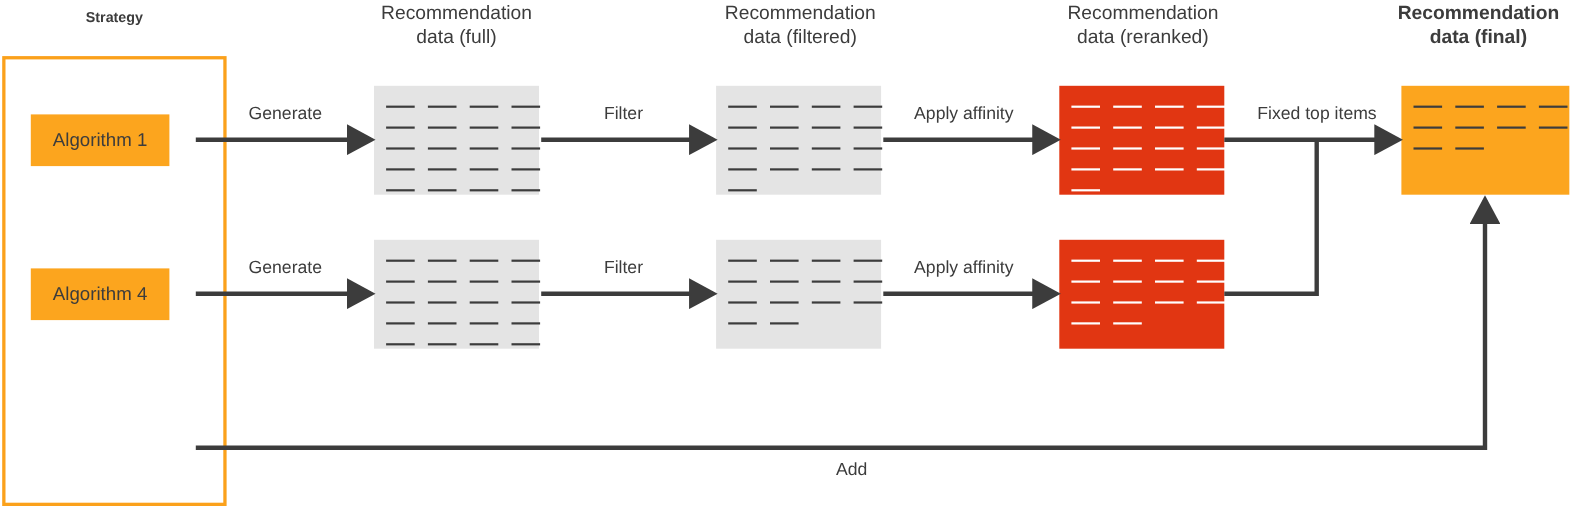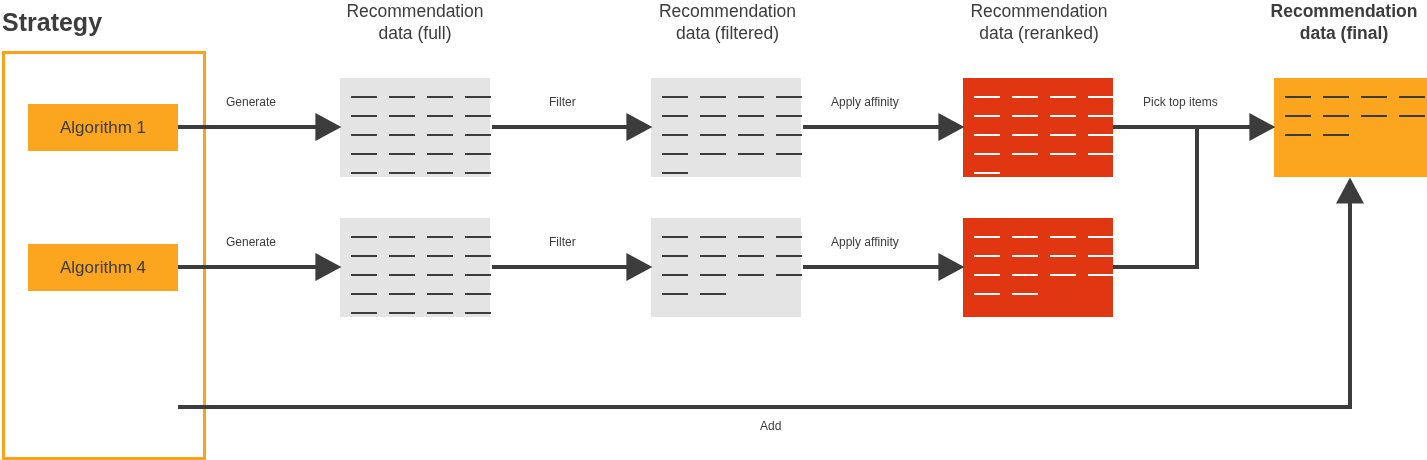--- a/index.html
+++ b/index.html
@@ -26,21 +26,22 @@
     color: #3c3c3c;
     white-space: pre-line;
   }
   .col-head.bold { font-weight: bold; }
 
   .strategy-title {
     position: absolute;
     left: 2px;
     top: 8px;
     width: 204px;
-    font-size: 25px;
+    text-align: center;
+    font-size: 13px;
     font-weight: bold;
     color: #3c3c3c;
   }
   .strategy-box {
     position: absolute;
     left: 2px;
     top: 51px;
     width: 204px;
     height: 409px;
     border: 3px solid #FBA11B;
@@ -49,21 +50,21 @@
   }
   .src-node {
     position: absolute;
     background: #FCA51E;
     display: flex;
     align-items: center;
     justify-content: center;
     font-size: 17px;
     color: #3c3c3c;
     left: 28px;
-    width: 150px;
+    width: 126px;
     height: 47px;
   }
 
   .data-box {
     position: absolute;
     box-sizing: border-box;
     padding: 0;
   }
   .data-box.grey { background: #e4e4e4; }
   .data-box.red  { background: #E13612; }
@@ -77,21 +78,21 @@
   .dline {
     height: 2px;
     width: 26px;
     margin-right: 12px;
   }
   .dline.dark  { background: #3c3c3c; }
   .dline.light { background: #ffffff; }
 
   .edge-label {
     position: absolute;
-    font-size: 12px;
+    font-size: 16px;
     color: #3c3c3c;
     white-space: nowrap;
   }
 
   svg.wires {
     position: absolute;
     left: 0; top: 0;
     width: 1427px;
     height: 460px;
     overflow: visible;
@@ -317,21 +318,21 @@
         <div class="dline light"></div>
       </div>
     </div>
 
   <div class="edge-label" style="left:226px; top:95px;">Generate</div>
 
   <div class="edge-label" style="left:549px; top:95px;">Filter</div>
 
   <div class="edge-label" style="left:831px; top:95px;">Apply affinity</div>
 
-  <div class="edge-label" style="left:1143px; top:95px;">Pick top items</div>
+  <div class="edge-label" style="left:1143px; top:95px;">Fixed top items</div>
 
   <div class="edge-label" style="left:226px; top:235px;">Generate</div>
 
   <div class="edge-label" style="left:549px; top:235px;">Filter</div>
 
   <div class="edge-label" style="left:831px; top:235px;">Apply affinity</div>
 
   <div class="edge-label" style="left:760px; top:419px;">Add</div>
 
   <svg class="wires" viewBox="0 0 1427 460" xmlns="http://www.w3.org/2000/svg">

